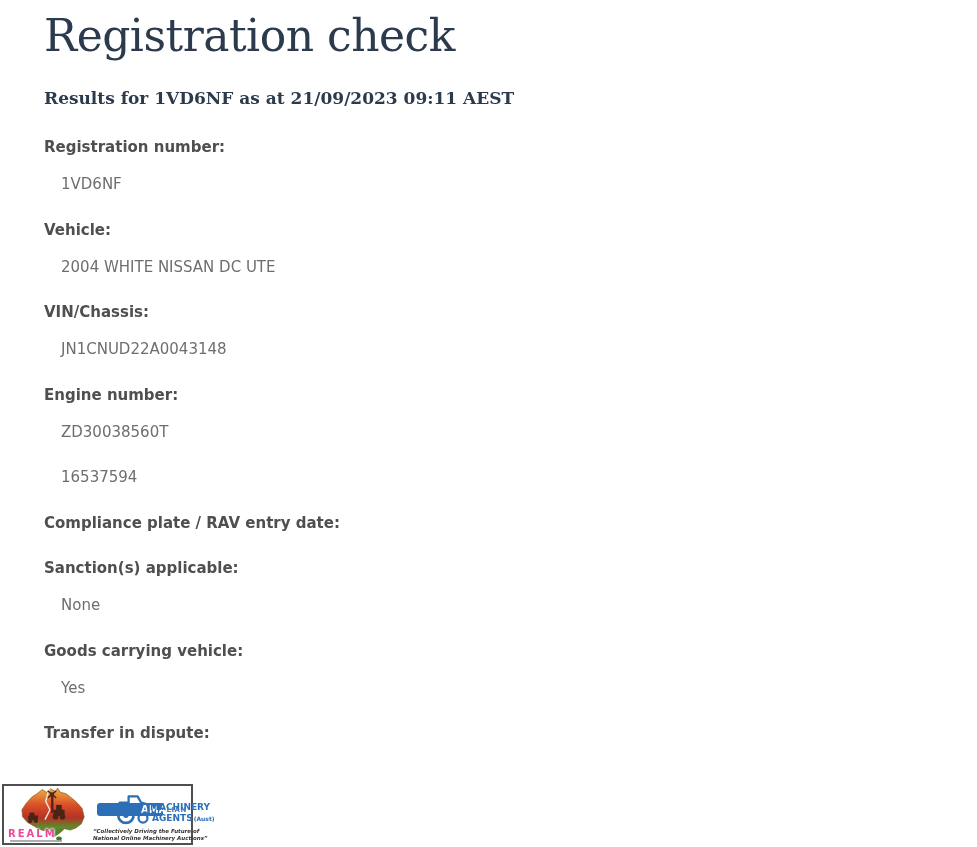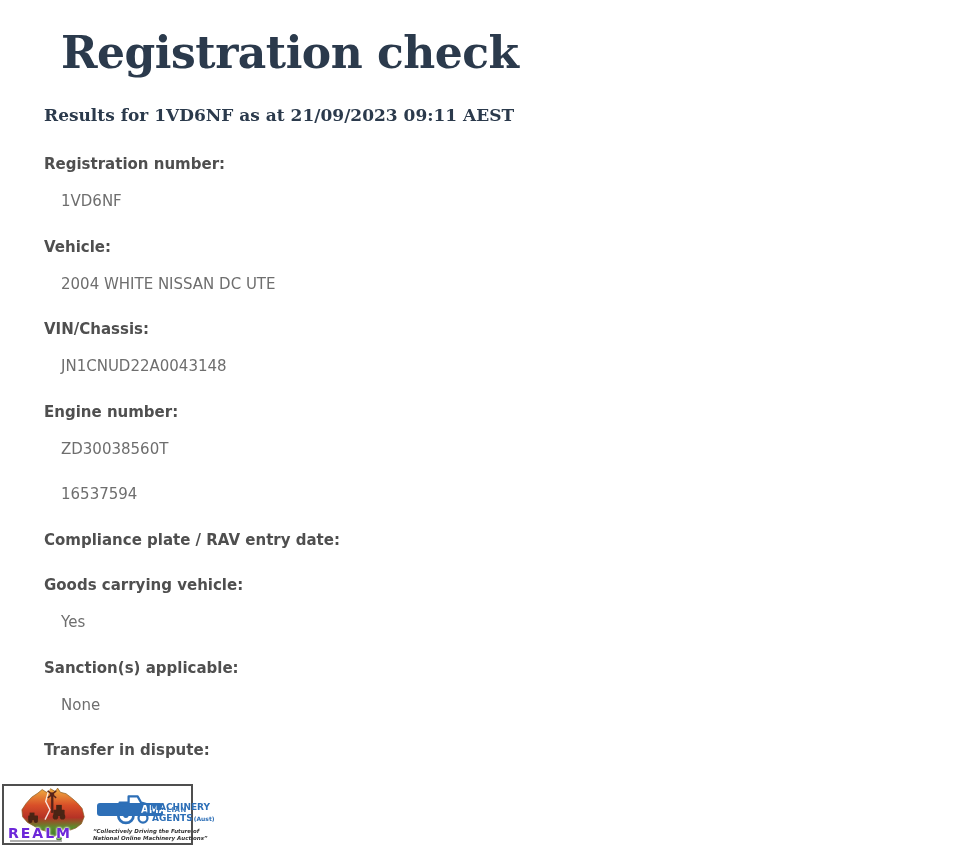--- a/index.html
+++ b/index.html
@@ -9,23 +9,23 @@
     --alert:#c0504d;
     --logo-blue:#2d6fb7;
   }
   html,body{margin:0;padding:0}
   body{
     width:977px;height:847px;background:#ffffff;overflow:hidden;position:relative;
     font-family:"DejaVu Sans",sans-serif;
   }
   .page{padding:10px 44px 0 44px}
   .page-title{
-    margin:17px;
+    margin:0;
     font-family:"DejaVu Serif",serif;
-    font-weight:700;
+    font-weight:400;
     font-size:44px;line-height:52px;
     letter-spacing:-0.5px;
     color:var(--heading);
   }
   .results-subtitle{
     margin:26px 0 0 0;
     font-family:"DejaVu Serif",serif;
     font-weight:700;
     font-size:17px;line-height:21px;
     color:var(--heading);
@@ -48,22 +48,22 @@
   .logo-overlay{
     position:absolute;left:2px;top:784px;
     width:187px;height:57px;
     border:2px solid #4f4f4f;
     background:rgba(255,255,255,0.68);
     z-index:5;
   }
   .aus-map{position:absolute;left:12px;top:0;width:72px;height:56px}
   .realm-wordmark{
     position:absolute;left:4px;bottom:3px;
-    font-weight:700;font-size:14px;line-height:13px;
-    letter-spacing:2px;color:#6d28d9;
+    font-weight:700;font-size:10px;line-height:13px;
+    letter-spacing:2px;color:#ec4899;
     text-shadow:0 0 2px #fff,0 0 2px #fff,0 0 3px #fff;
   }
   .realm-sub{position:absolute;left:6px;bottom:1px;width:52px;height:2px;background:#9a9a9a;opacity:.8}
 
   .ama{position:absolute;left:91px;top:0;width:96px;height:100%}
   .ama-top{
     position:absolute;left:37px;top:20px;
     font-weight:700;font-size:7px;letter-spacing:.5px;
     color:var(--logo-blue);opacity:.9;white-space:nowrap;
   }
@@ -118,27 +118,27 @@
 
   <div class="field">
     <div class="field-value">16537594</div>
   </div>
 
   <div class="field">
     <div class="field-label">Compliance plate / RAV entry date:</div>
   </div>
 
   <div class="field">
+    <div class="field-label">Sanction(s) applicable:</div>
+    <div class="field-value">None</div>
+  </div>
+
+  <div class="field">
     <div class="field-label">Goods carrying vehicle:</div>
     <div class="field-value">Yes</div>
-  </div>
-
-  <div class="field">
-    <div class="field-label">Sanction(s) applicable:</div>
-    <div class="field-value">None</div>
   </div>
 
   <div class="field">
     <div class="field-label">Transfer in dispute:</div>
 
   </div>
 </div>
 </div>
 
 <div class="logo-overlay">

